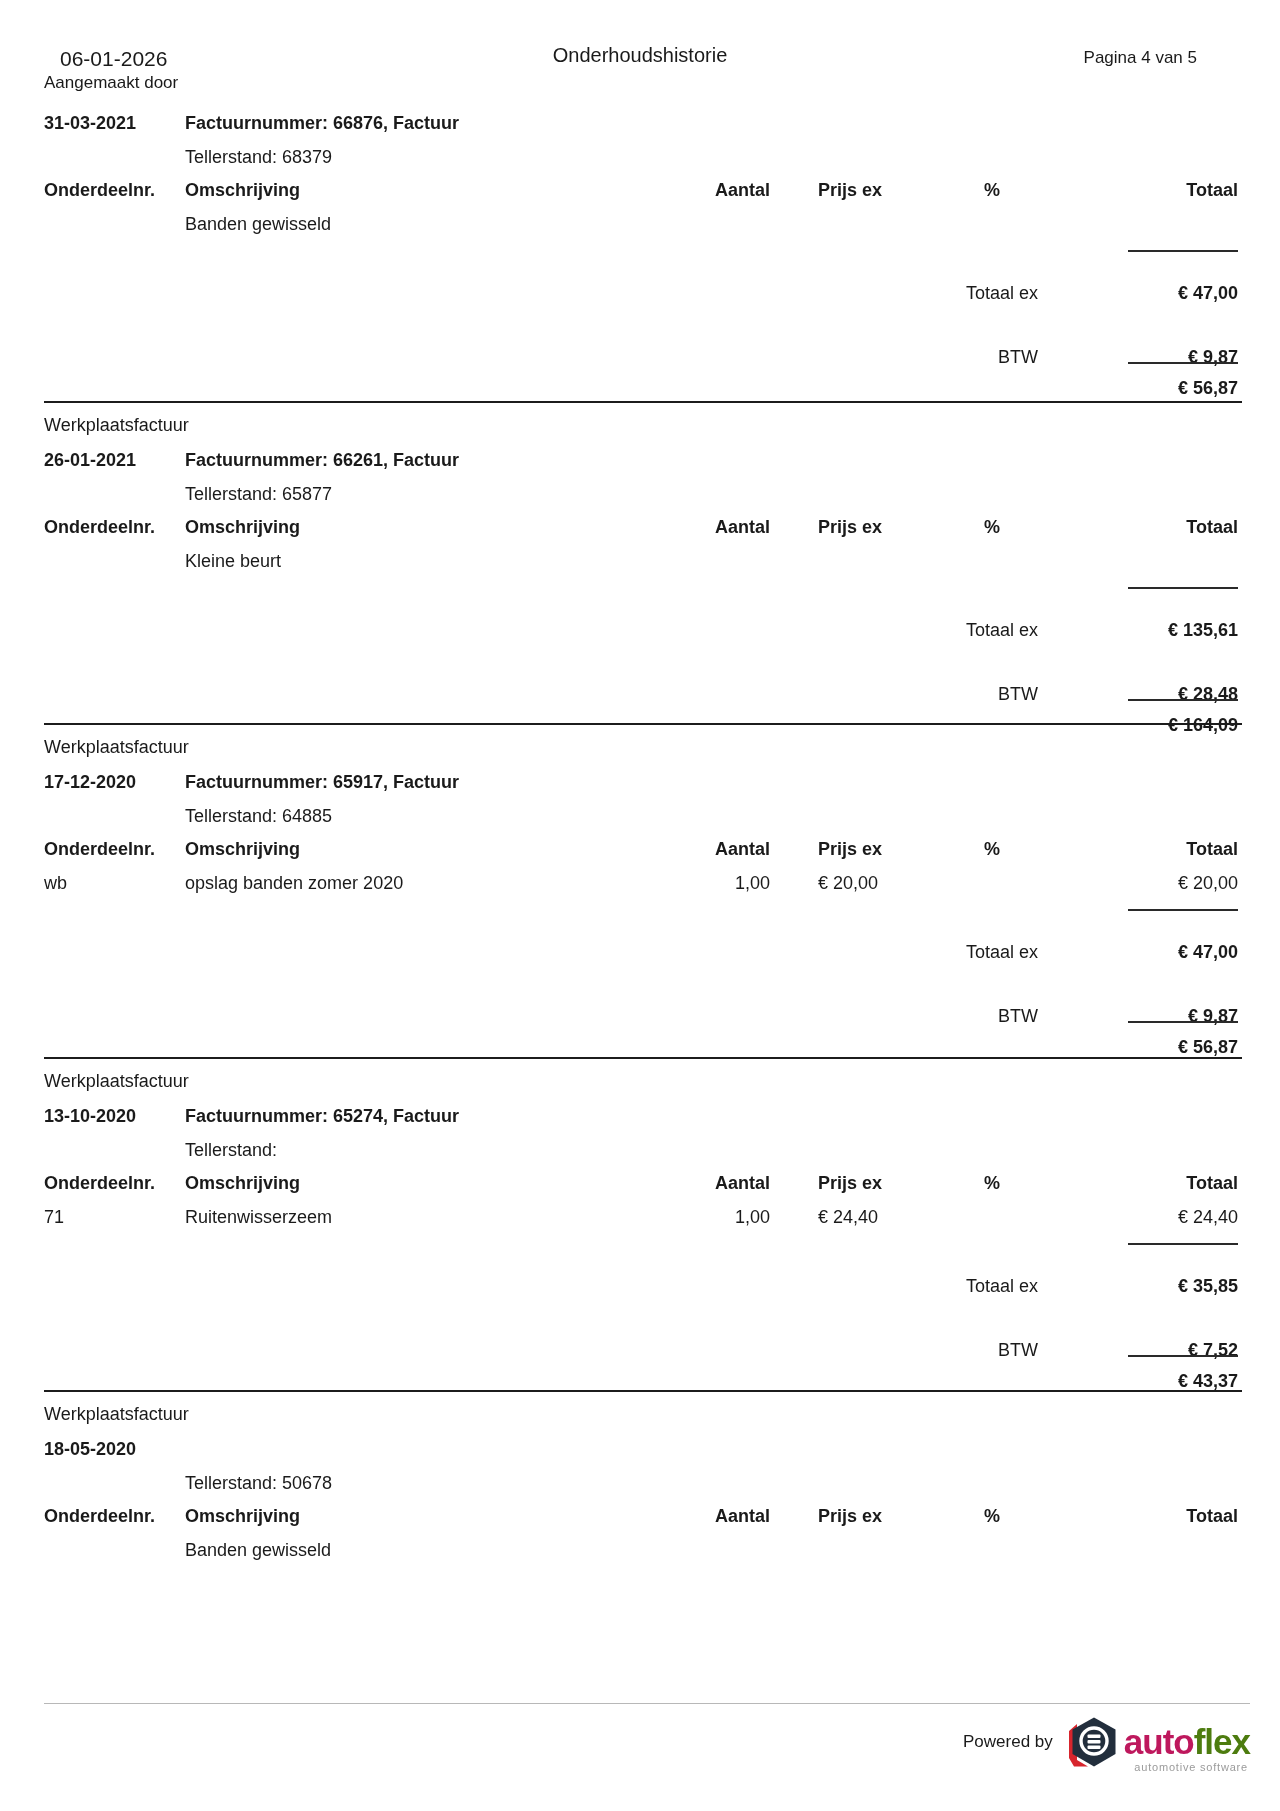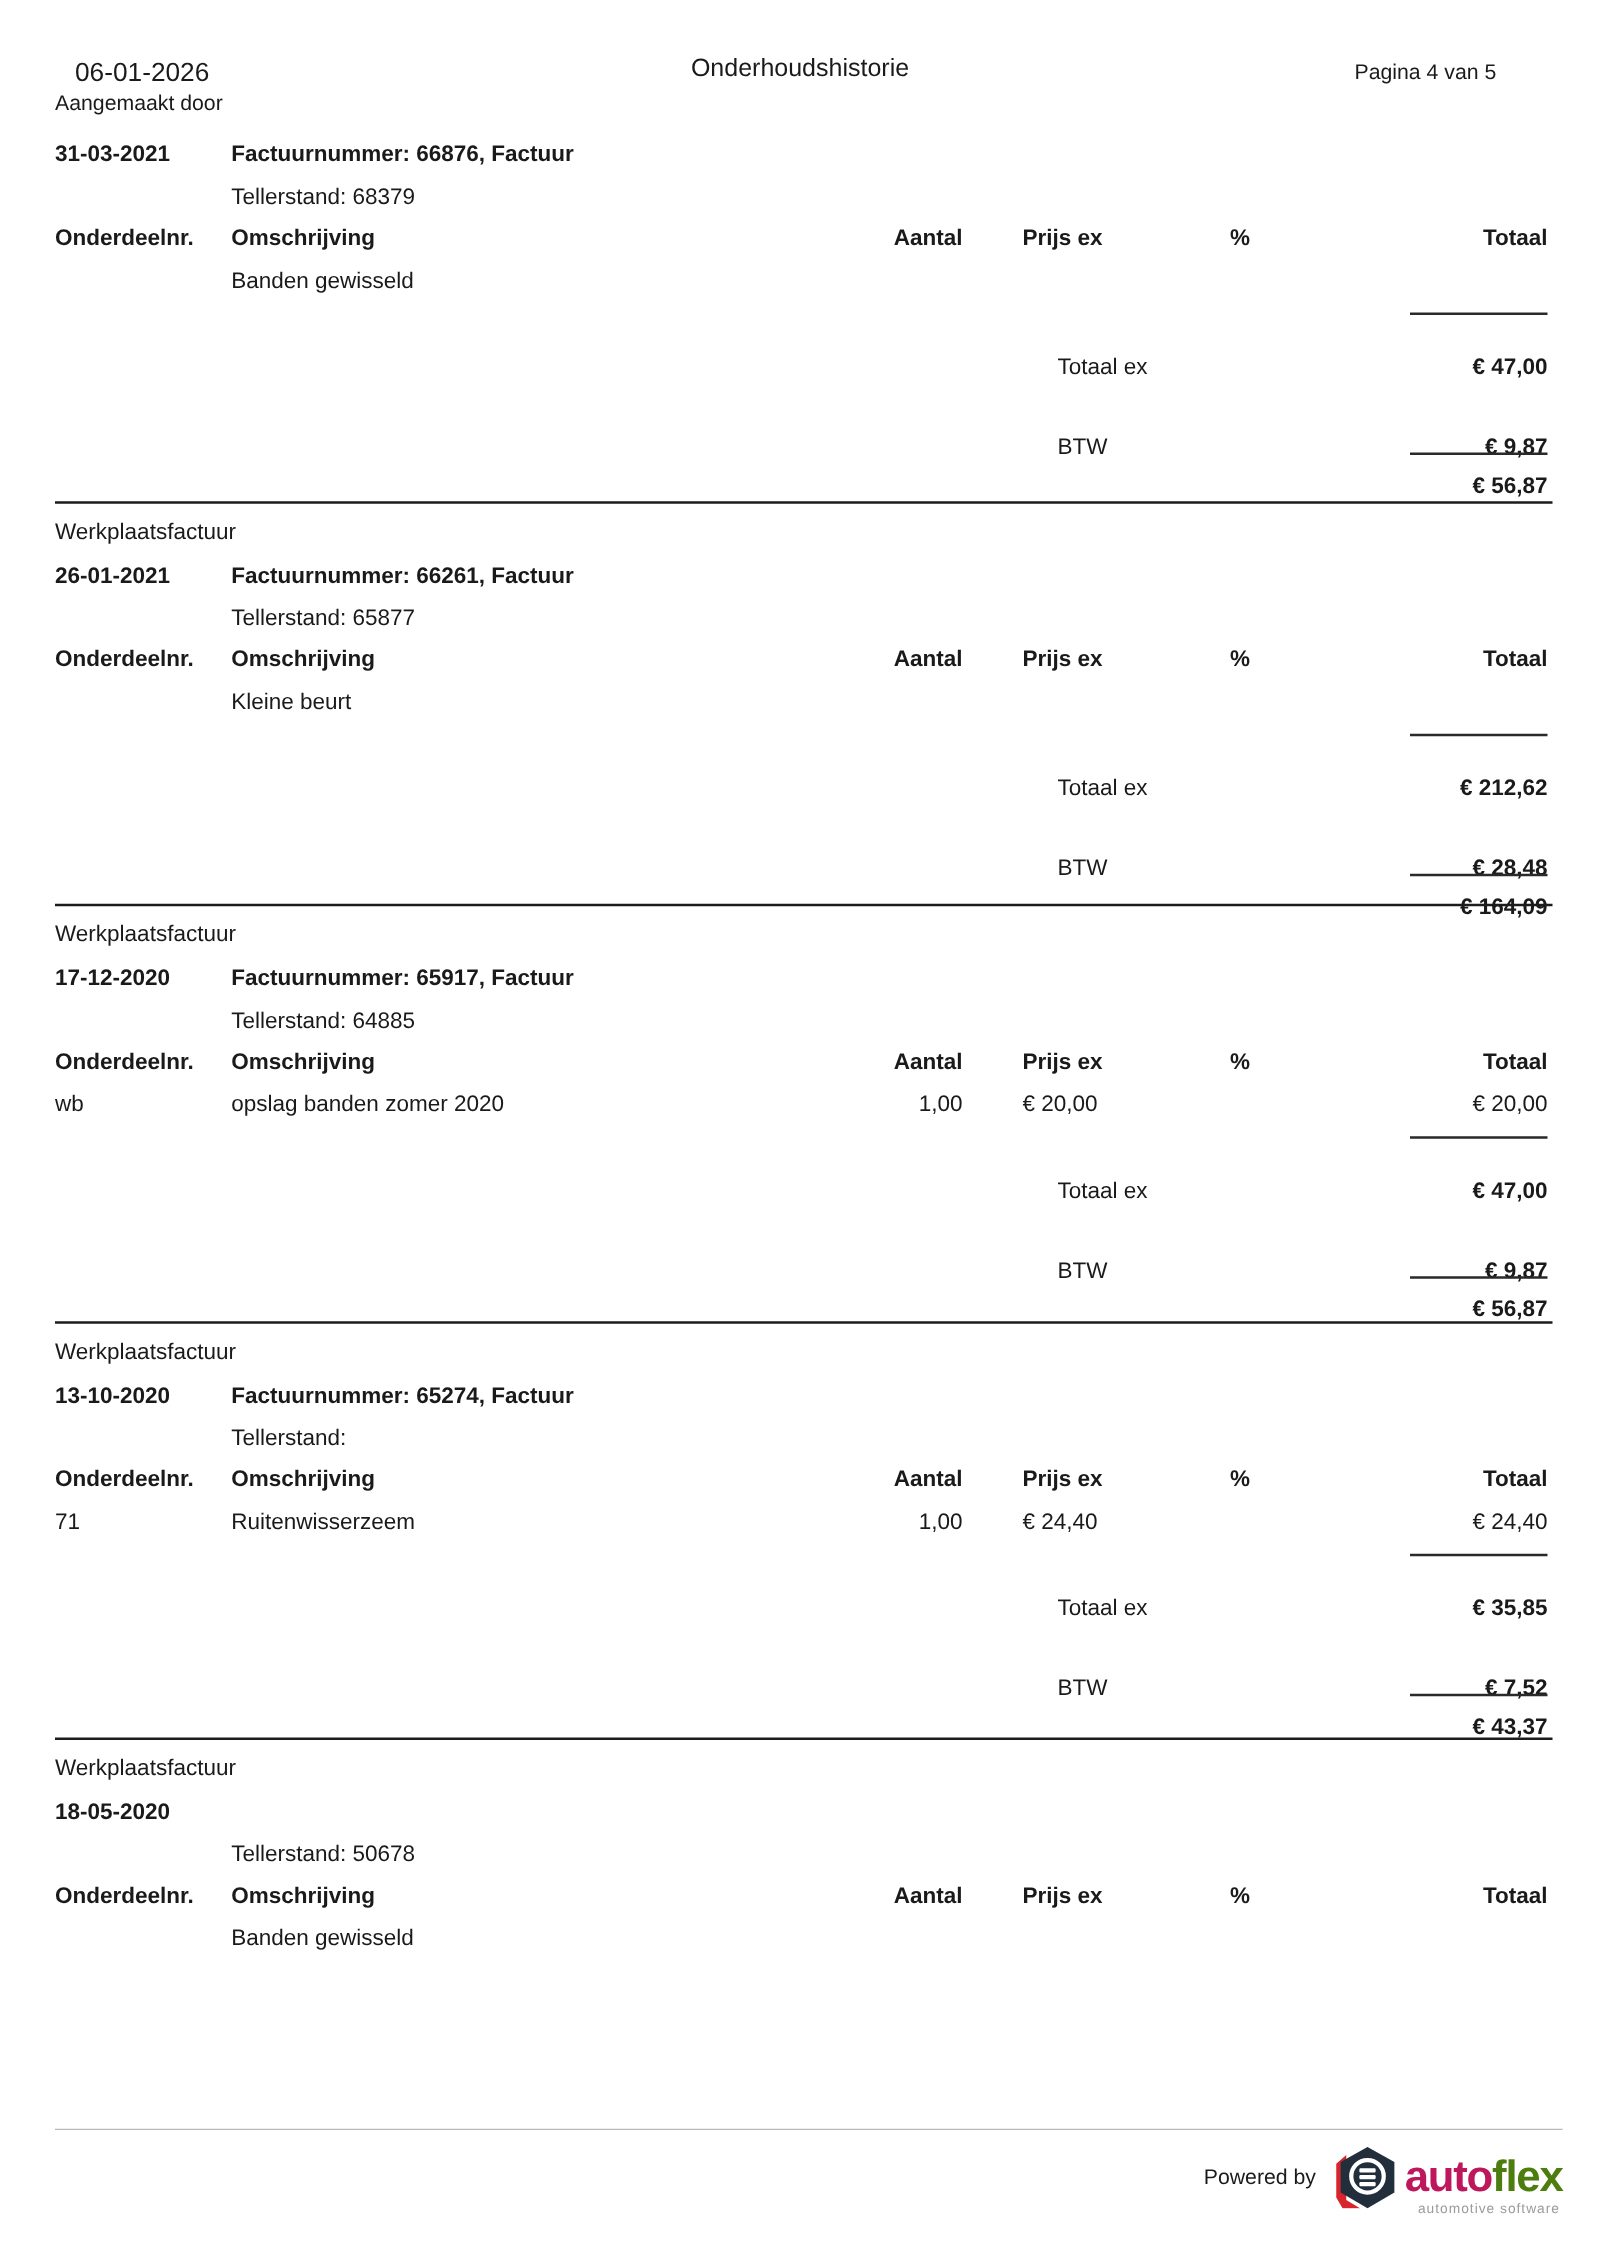--- a/index.html
+++ b/index.html
@@ -24,21 +24,21 @@
   .row.meta2{top:82px;grid-template-columns:141px 1053px;}
   .row.head{top:115px;font-weight:700;}
   .c3{text-align:right;}
   .c4{padding-left:48px;box-sizing:border-box;}
   .c5{text-align:center;}
   .c6{text-align:right;}
   .tline{position:absolute;right:0;width:110px;border-top:2px solid #2a2a2a;}
   .tl1{top:186px;}
   .tl2{top:298px;}
   .trow{position:absolute;left:0;width:100%;height:22px;}
-  .trow .tlabel{position:absolute;left:802px;width:192px;text-align:left;}
+  .trow .tlabel{position:absolute;left:802px;width:192px;text-align:right;}
   .trow .tvalue{position:absolute;right:0;width:220px;text-align:right;font-weight:700;}
   .trow.ex{top:218px;}
   .trow.btw{top:250px;margin-top:32px;}
   .grand{position:absolute;right:0;top:313px;width:220px;text-align:right;font-weight:700;}
   
   .footer-rule{left:44px;top:1703px;width:1206px;border-top:1px solid #b8b8b8;}
   .brand{position:absolute;top:1716px;right:30px;display:flex;align-items:center;gap:14px;height:52px;}
   .powered{font-size:17px;}
   .logo{display:flex;align-items:center;gap:5px;}
   .wordmark{position:relative;font-weight:700;font-size:35px;line-height:36px;letter-spacing:-1px;}
@@ -120,21 +120,21 @@
       <span class="c3">Aantal</span>
       <span class="c4">Prijs ex</span>
       <span class="c5">%</span>
       <span class="c6">Totaal</span>
     </div>
 
     <div>
       <div class="tline tl1"></div>
       <div class="trow ex">
         <span class="tlabel">Totaal ex</span>
-        <span class="tvalue">€ 212,62</span>
+        <span class="tvalue">€ 135,61</span>
       </div>
       <div class="trow btw">
         <span class="tlabel">BTW</span>
         <span class="tvalue">€ 28,48</span>
       </div>
       <div class="tline tl2"></div>
       <div class="grand">€ 164,09</div>
     </div>
   <div class="row item" style="top: 149px;">
       <span></span>

